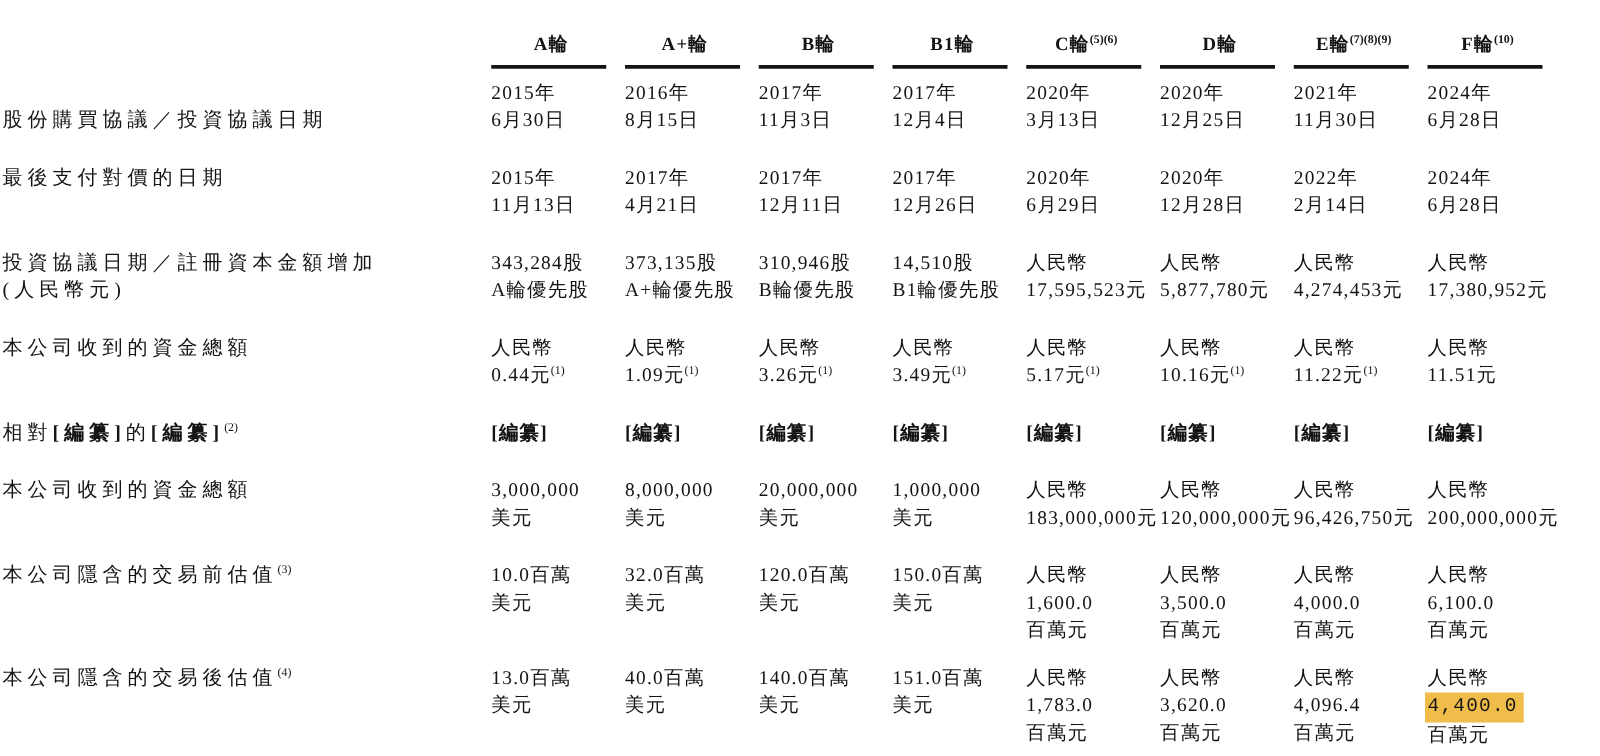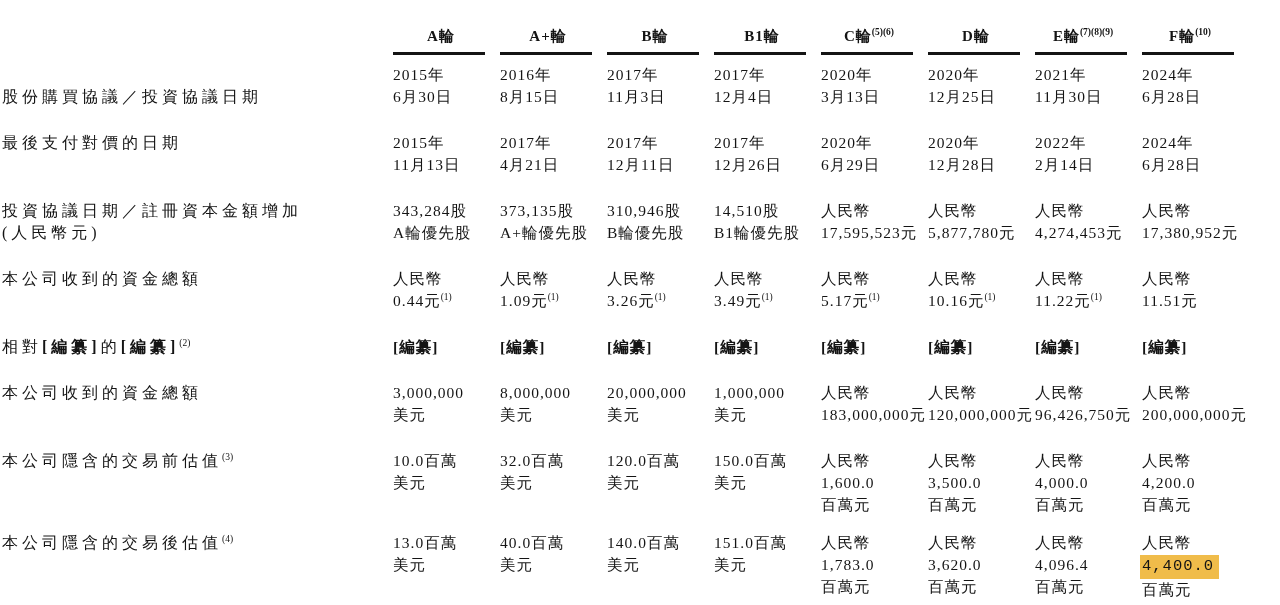--- a/index.html
+++ b/index.html
@@ -366,21 +366,21 @@
             <div class="cell-line"><span>3,500.0</span></div>
             <div class="cell-line"><span>百萬元</span></div>
           </td>
           <td class="data-cell">
             <div class="cell-line"><span>人民幣</span></div>
             <div class="cell-line"><span>4,000.0</span></div>
             <div class="cell-line"><span>百萬元</span></div>
           </td>
           <td class="data-cell">
             <div class="cell-line"><span>人民幣</span></div>
-            <div class="cell-line"><span>4,200.0</span></div>
+            <div class="cell-line"><span>6,100.0</span></div>
             <div class="cell-line"><span>百萬元</span></div>
           </td>
         </tr>
         <tr>
           <td class="label-cell">
             <div class="label-line"><span>本公司隱含的交易後估值</span><sup>(4)</sup></div>
           </td>
           <td class="data-cell">
             <div class="cell-line"><span>13.0百萬</span></div>
             <div class="cell-line"><span>美元</span></div>

